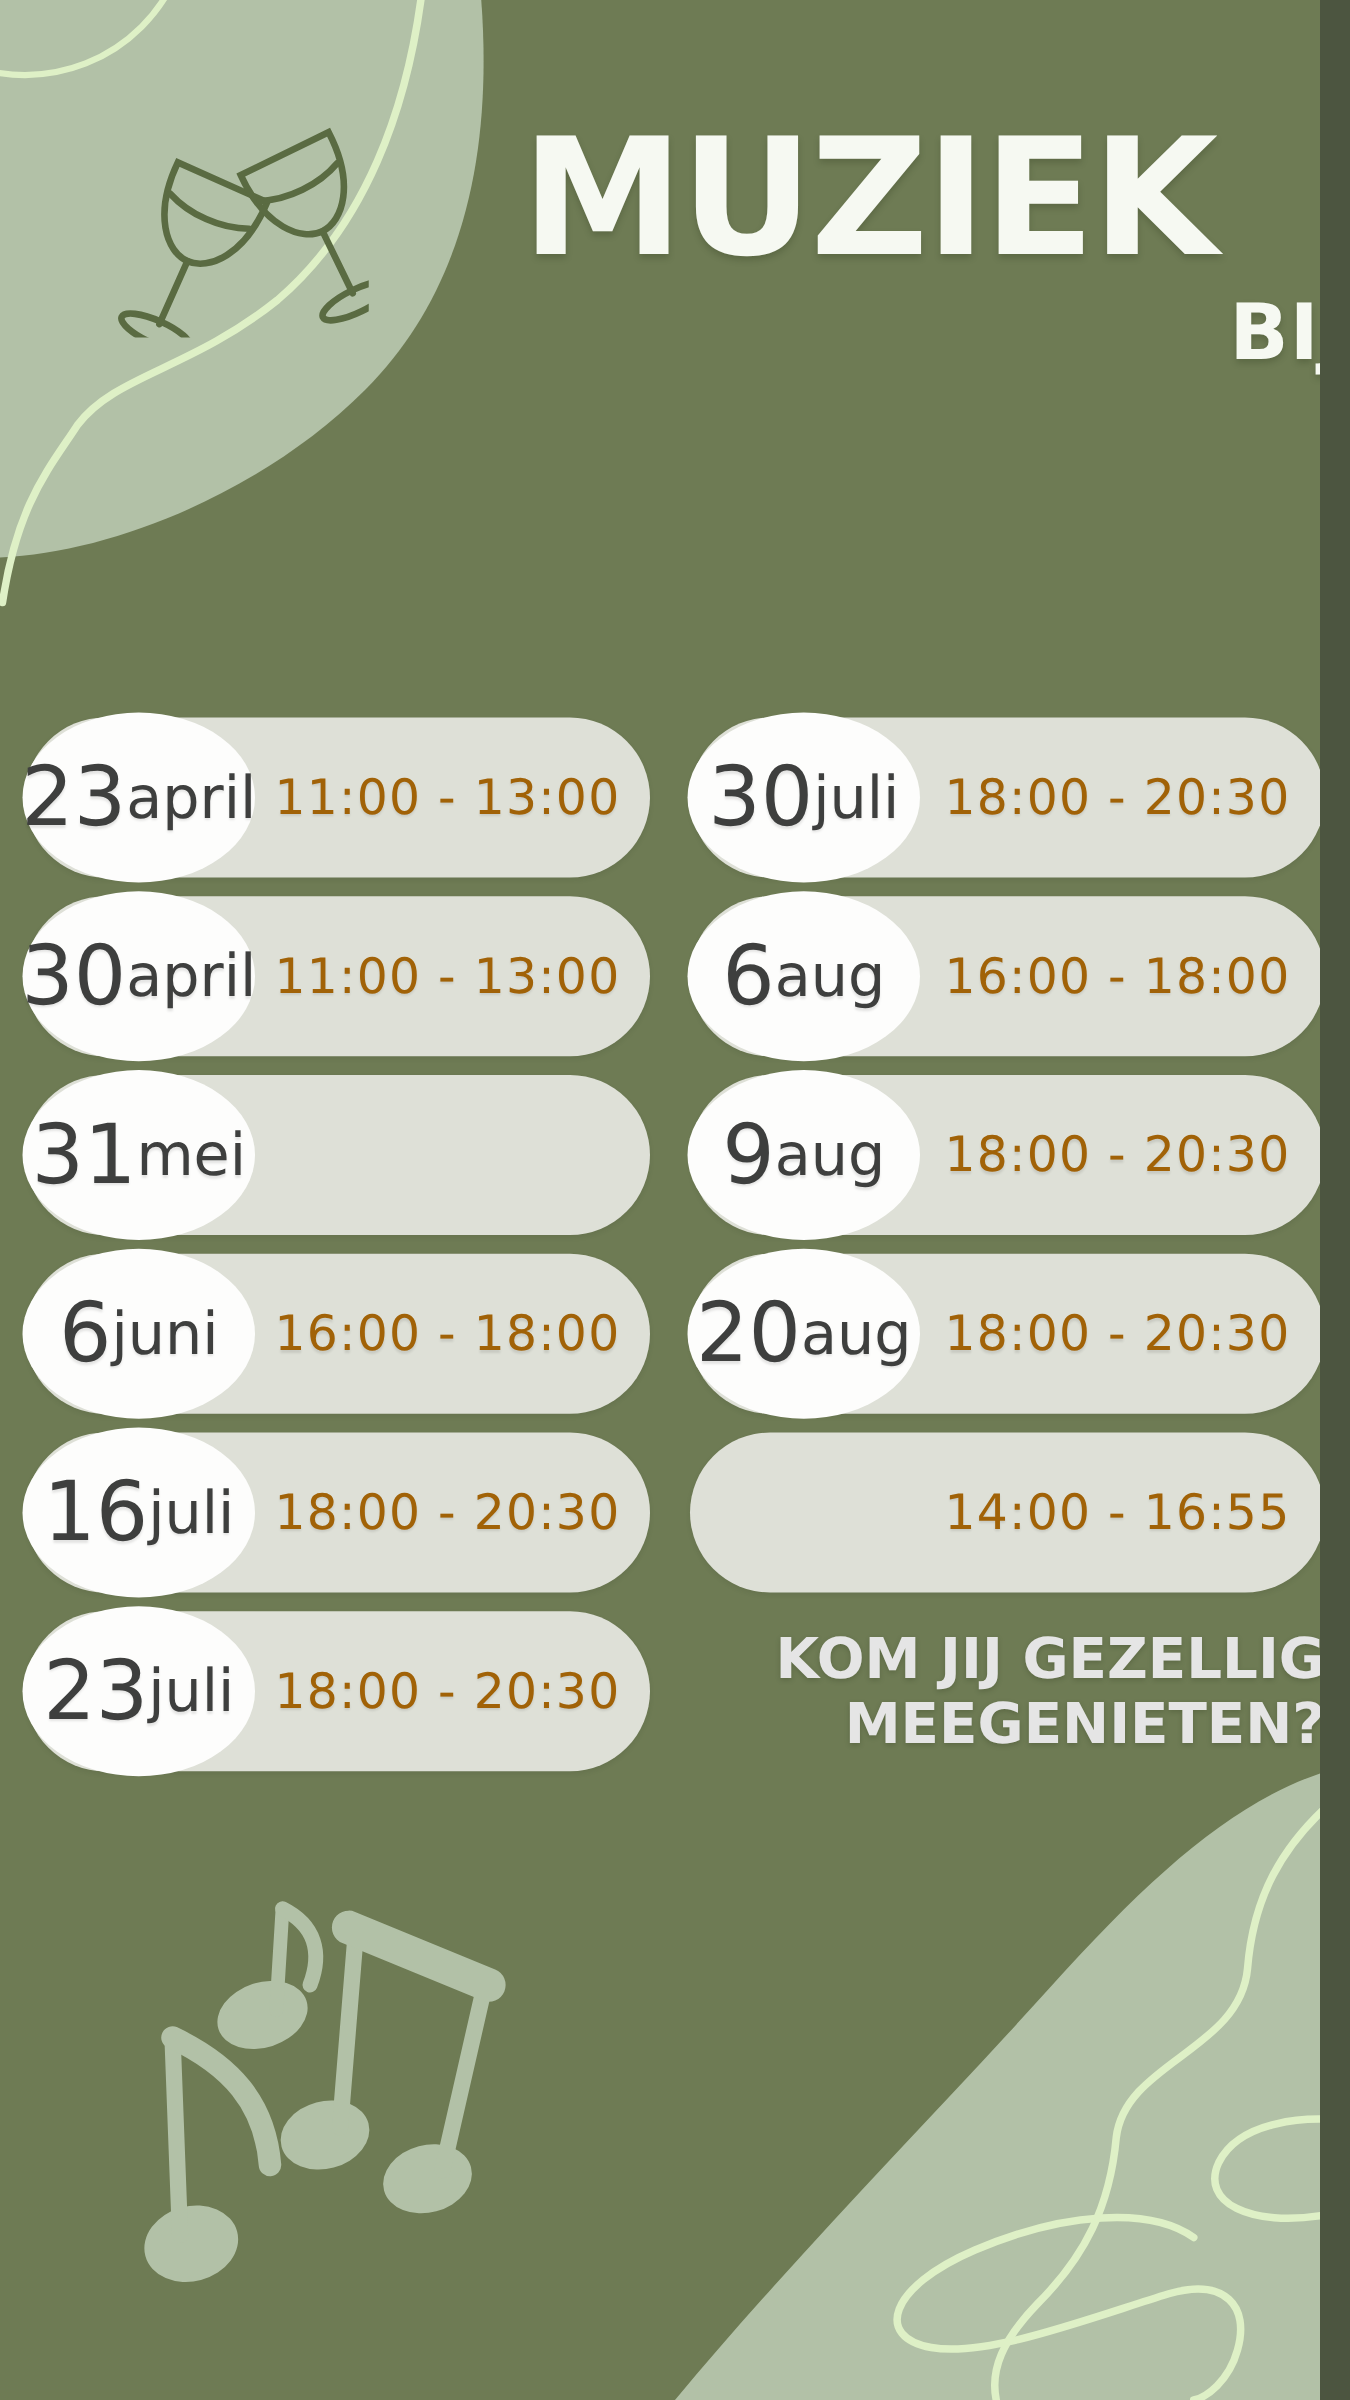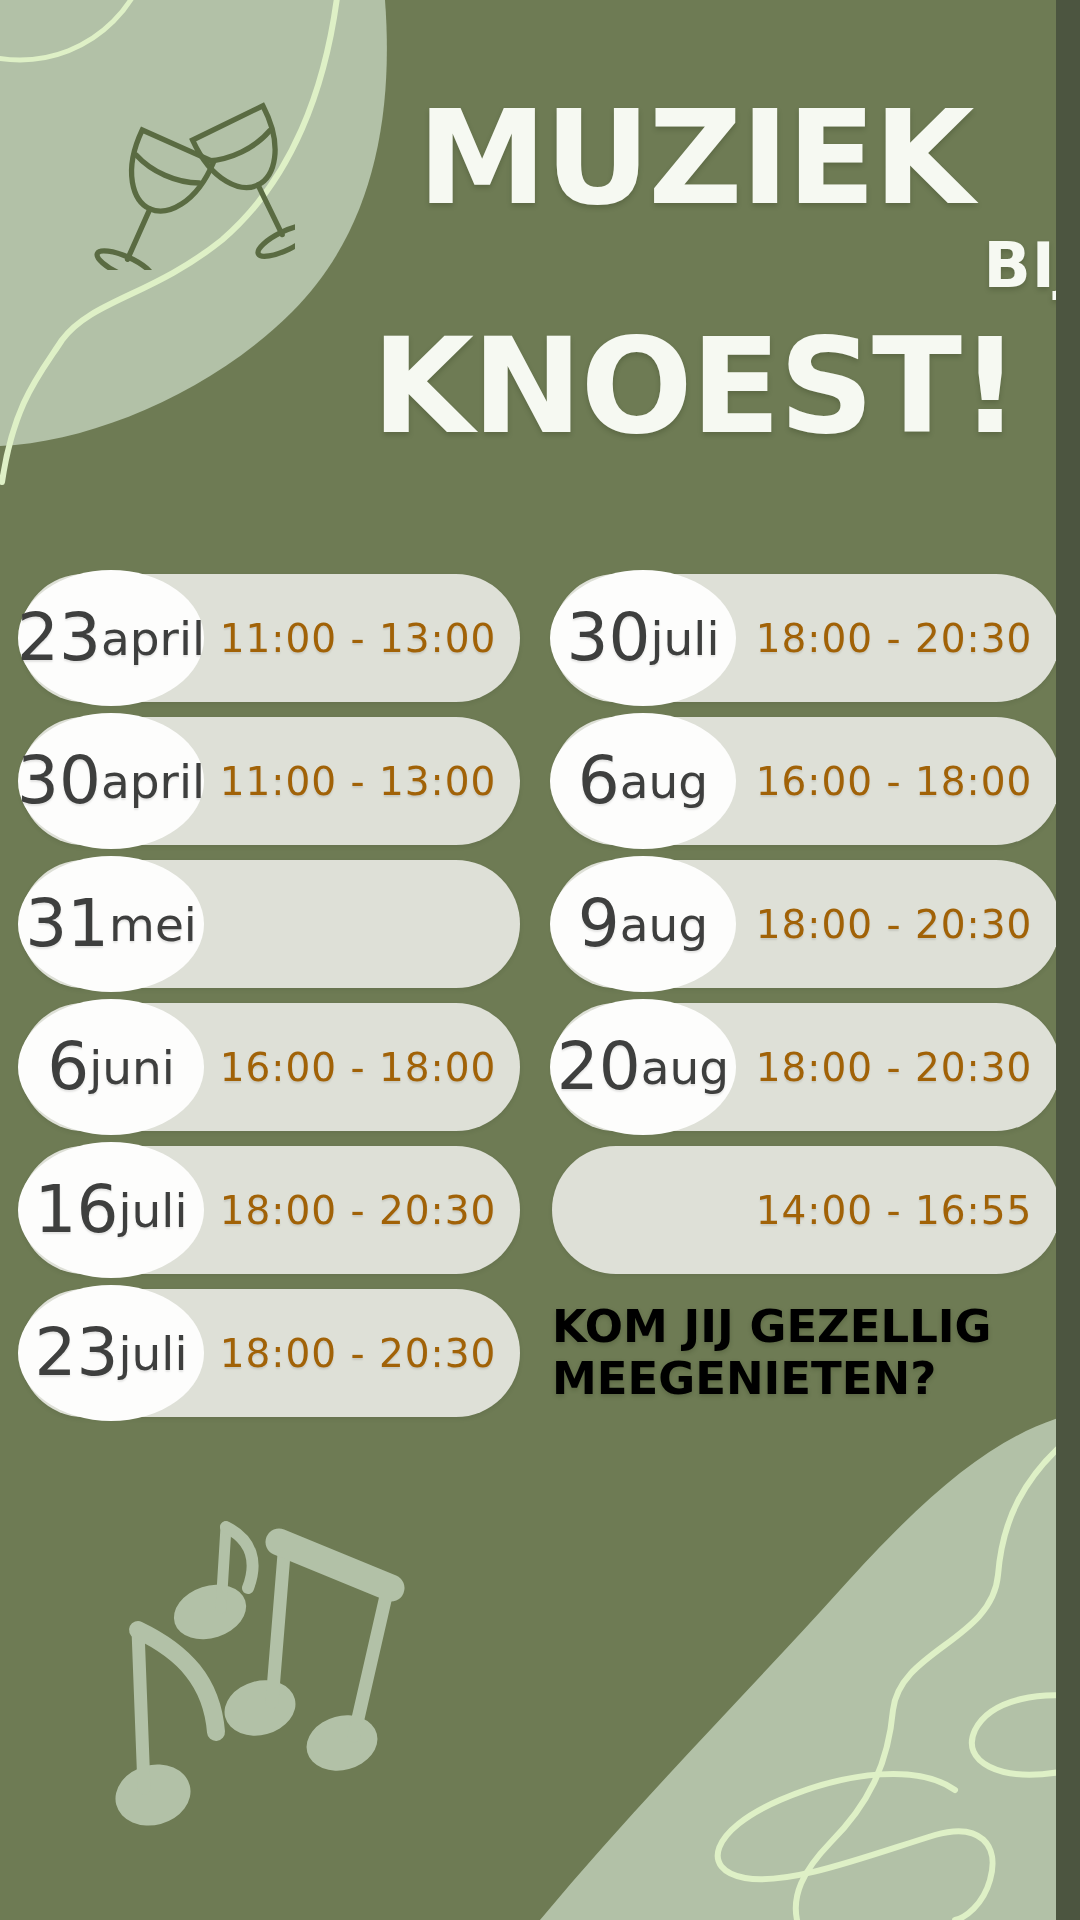--- a/index.html
+++ b/index.html
@@ -60,23 +60,23 @@
     display:flex;align-items:center;justify-content:center;
     font-size:39px;
     color:#a16207;
     letter-spacing:1px;
     text-shadow:0 2px 2px rgba(0,0,0,.10);
     white-space:nowrap;
   }
   
   .cta{
     display:flex;flex-direction:column;
-    align-items:flex-start;justify-content:center;
+    align-items:flex-end;justify-content:center;
     text-align:center;
-    color:#000000;
+    color:#e5e5e5;
     font-weight:bold;
     font-size:45px;
     line-height:1.15;
     letter-spacing:0px;
     text-shadow:0 2px 4px rgba(40,50,25,.25);
     white-space:nowrap;
   }
 </style>
 </head>
 <body>
@@ -102,21 +102,20 @@
         <path d="M-30,-40 C-12,-32 12,-32 30,-40"></path>
         <path d="M0,-2 L0,46"></path>
         <ellipse cx="0" cy="52" rx="26" ry="8"></ellipse>
       </g>
     </g>
   </svg>
 
   <header class="title">
     <div class="t1">MUZIEK</div>
     <div class="t2">BIJ</div>
-    <div class="t3">KNOEST!</div>
   </header>
 
   <div class="schedule">
 
     <div class="event">
       <div class="date-badge">
         <div class="day">23</div>
         <div class="month">april</div>
       </div>
       <div class="time">11:00 - 13:00</div>

